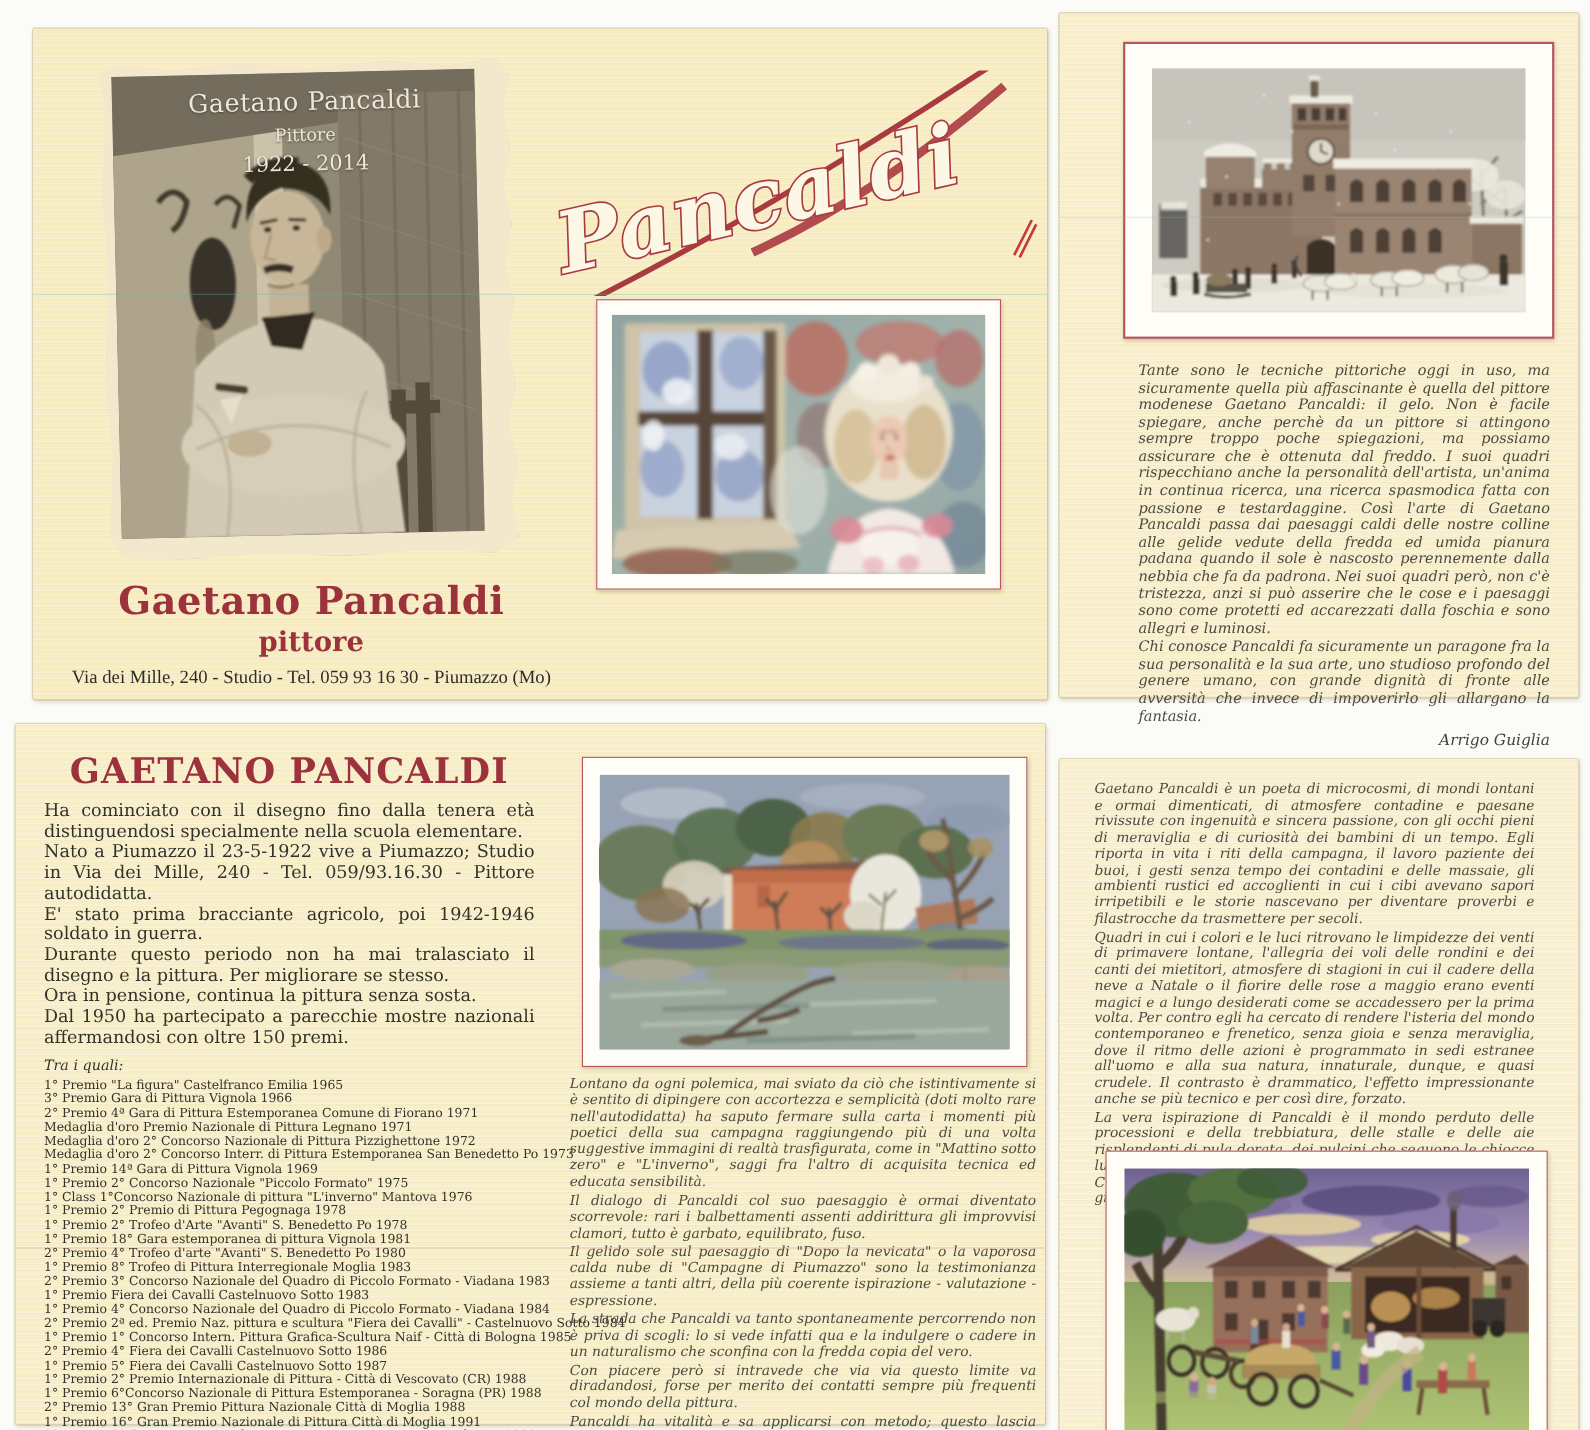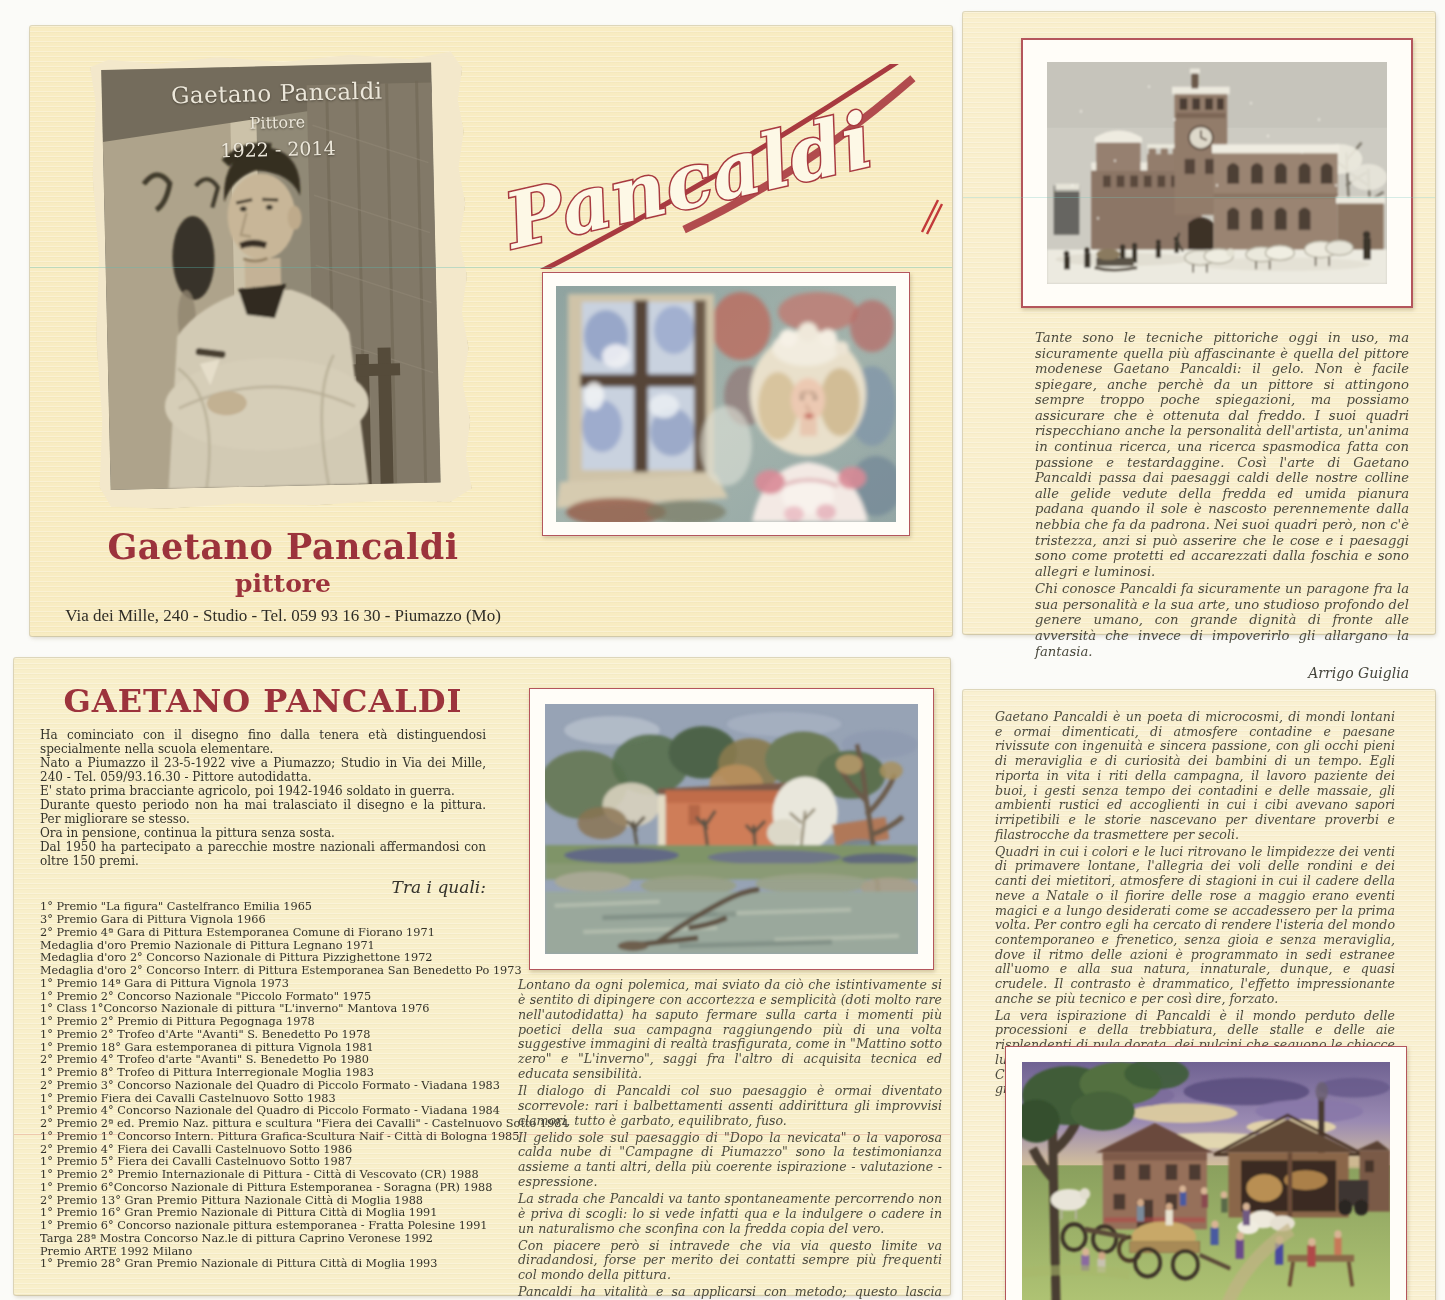--- a/index.html
+++ b/index.html
@@ -75,22 +75,22 @@
   .essay{position:absolute;color:#4b4a3e;text-align:justify;font-style:italic;}
   .essay p{margin:0 0 2px 0;}
   #essay-guiglia{left:72px;top:318px;width:374px;font-size:13.2px;line-height:1.18;}
   #essay-fregni{left:504px;top:320px;width:424px;font-size:12.6px;line-height:1.18;}
   #essay-manfredi-text{left:32px;top:20px;width:400px;font-size:12.6px;line-height:1.17;}
   .sig{text-align:right;font-style:italic;color:#44433a;margin-top:6px;font-size:14px;}
 
   
   .bio-col{position:absolute;left:26px;top:24px;width:446px;color:#33322a;}
   .bio-title{font-size:32px;font-weight:bold;color:#9c333c;text-align:center;letter-spacing:1px;margin-bottom:8px;}
-  .bio-text p{margin:0;font-size:12px;line-height:1.17;text-align:justify;}
-  .prizes-intro{text-align:right;font-style:italic;font-size:17px;margin:9px 0 4px 0;}
+  .bio-text p{margin:0;font-size:16px;line-height:1.17;text-align:justify;}
+  .prizes-intro{text-align:left;font-style:italic;font-size:13px;margin:9px 0 4px 0;}
   .prizes div{font-size:11.3px;line-height:1.13;white-space:nowrap;}
 
   .scan-line{position:absolute;height:1px;pointer-events:none;}
 </style>
 </head>
 <body>
 
 <div class="panel" id="panel-front">
 
   <div class="photo-frame">
@@ -431,21 +431,21 @@
         <p>Dal 1950 ha partecipato a parecchie mostre nazionali affermandosi con oltre 150 premi.</p>
       </div>
     <div class="prizes-intro">Tra i quali:</div>
     <div class="prizes">
         <div>1° Premio "La figura" Castelfranco Emilia 1965</div>
         <div>3° Premio Gara di Pittura Vignola 1966</div>
         <div>2° Premio 4ª Gara di Pittura Estemporanea Comune di Fiorano 1971</div>
         <div>Medaglia d'oro Premio Nazionale di Pittura Legnano 1971</div>
         <div>Medaglia d'oro 2° Concorso Nazionale di Pittura Pizzighettone 1972</div>
         <div>Medaglia d'oro 2° Concorso Interr. di Pittura Estemporanea San Benedetto Po 1973</div>
-        <div>1° Premio 14ª Gara di Pittura Vignola 1973</div>
+        <div>1° Premio 14ª Gara di Pittura Vignola 1969</div>
         <div>1° Premio 2° Concorso Nazionale "Piccolo Formato" 1975</div>
         <div>1° Class 1°Concorso Nazionale di pittura "L'inverno" Mantova 1976</div>
         <div>1° Premio 2° Premio di Pittura Pegognaga 1978</div>
         <div>1° Premio 2° Trofeo d'Arte "Avanti" S. Benedetto Po 1978</div>
         <div>1° Premio 18° Gara estemporanea di pittura Vignola 1981</div>
         <div>2° Premio 4° Trofeo d'arte "Avanti" S. Benedetto Po 1980</div>
         <div>1° Premio 8° Trofeo di Pittura Interregionale Moglia 1983</div>
         <div>2° Premio 3° Concorso Nazionale del Quadro di Piccolo Formato - Viadana 1983</div>
         <div>1° Premio Fiera dei Cavalli Castelnuovo Sotto 1983</div>
         <div>1° Premio 4° Concorso Nazionale del Quadro di Piccolo Formato - Viadana 1984</div>

